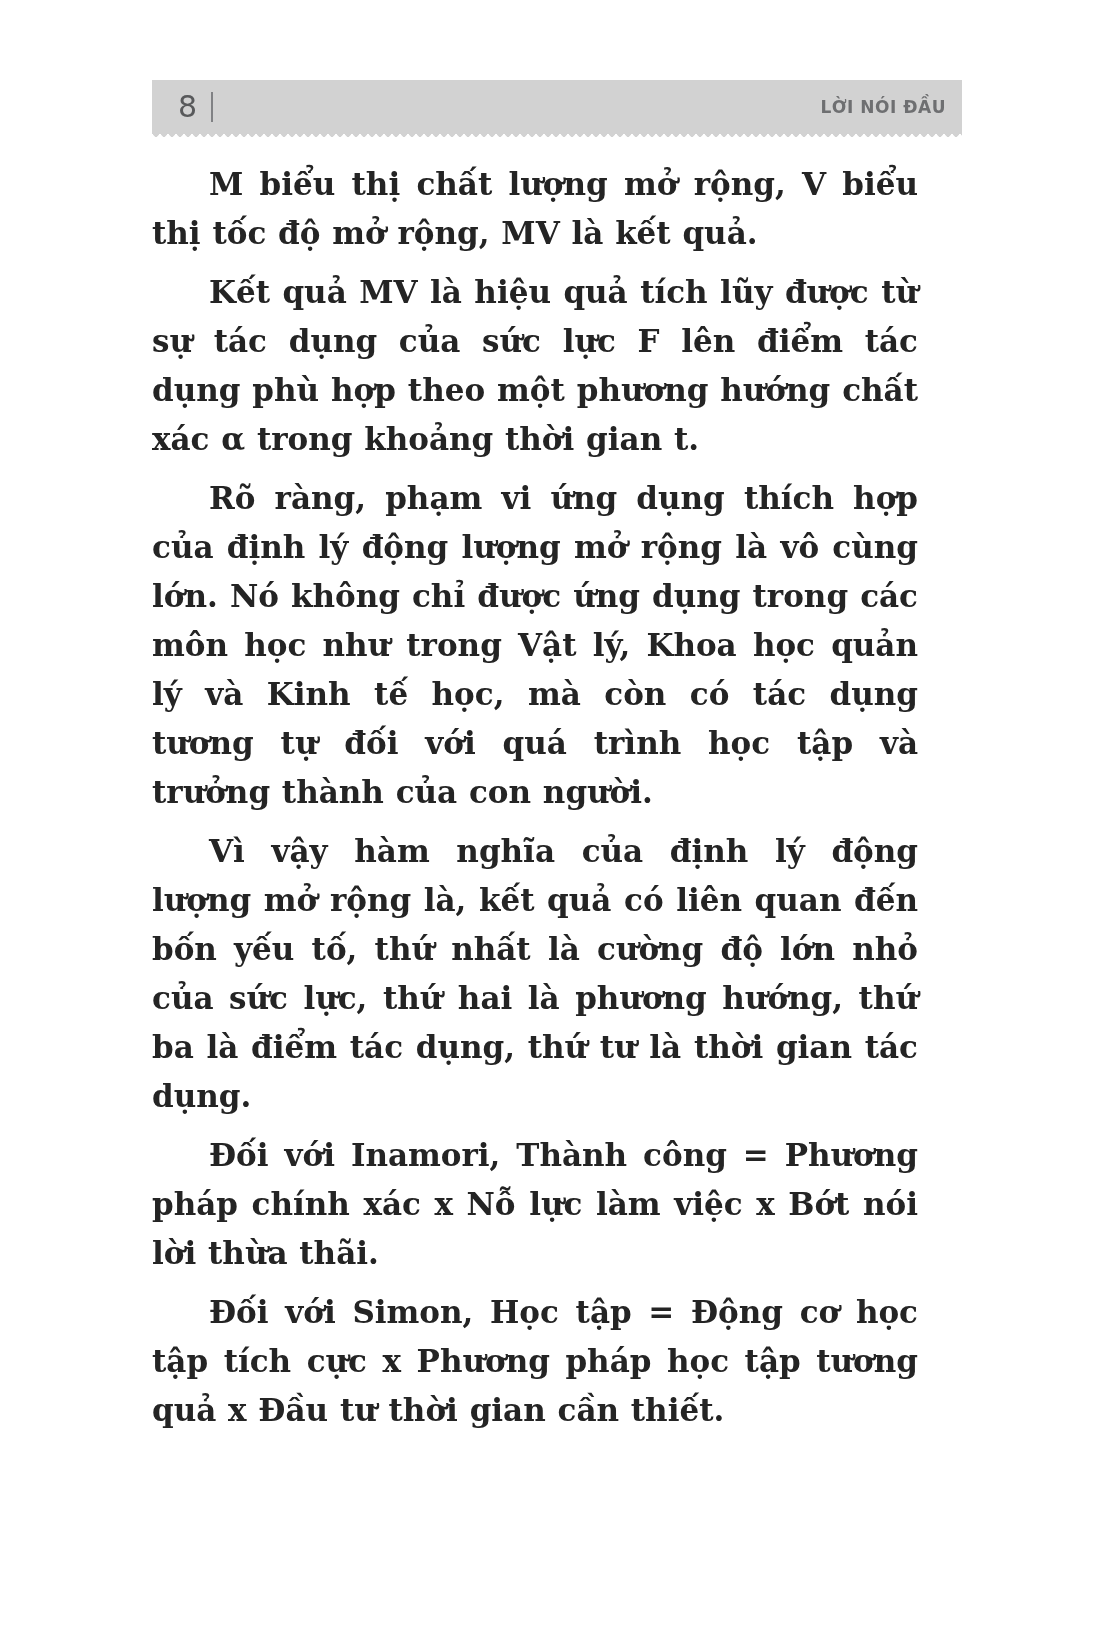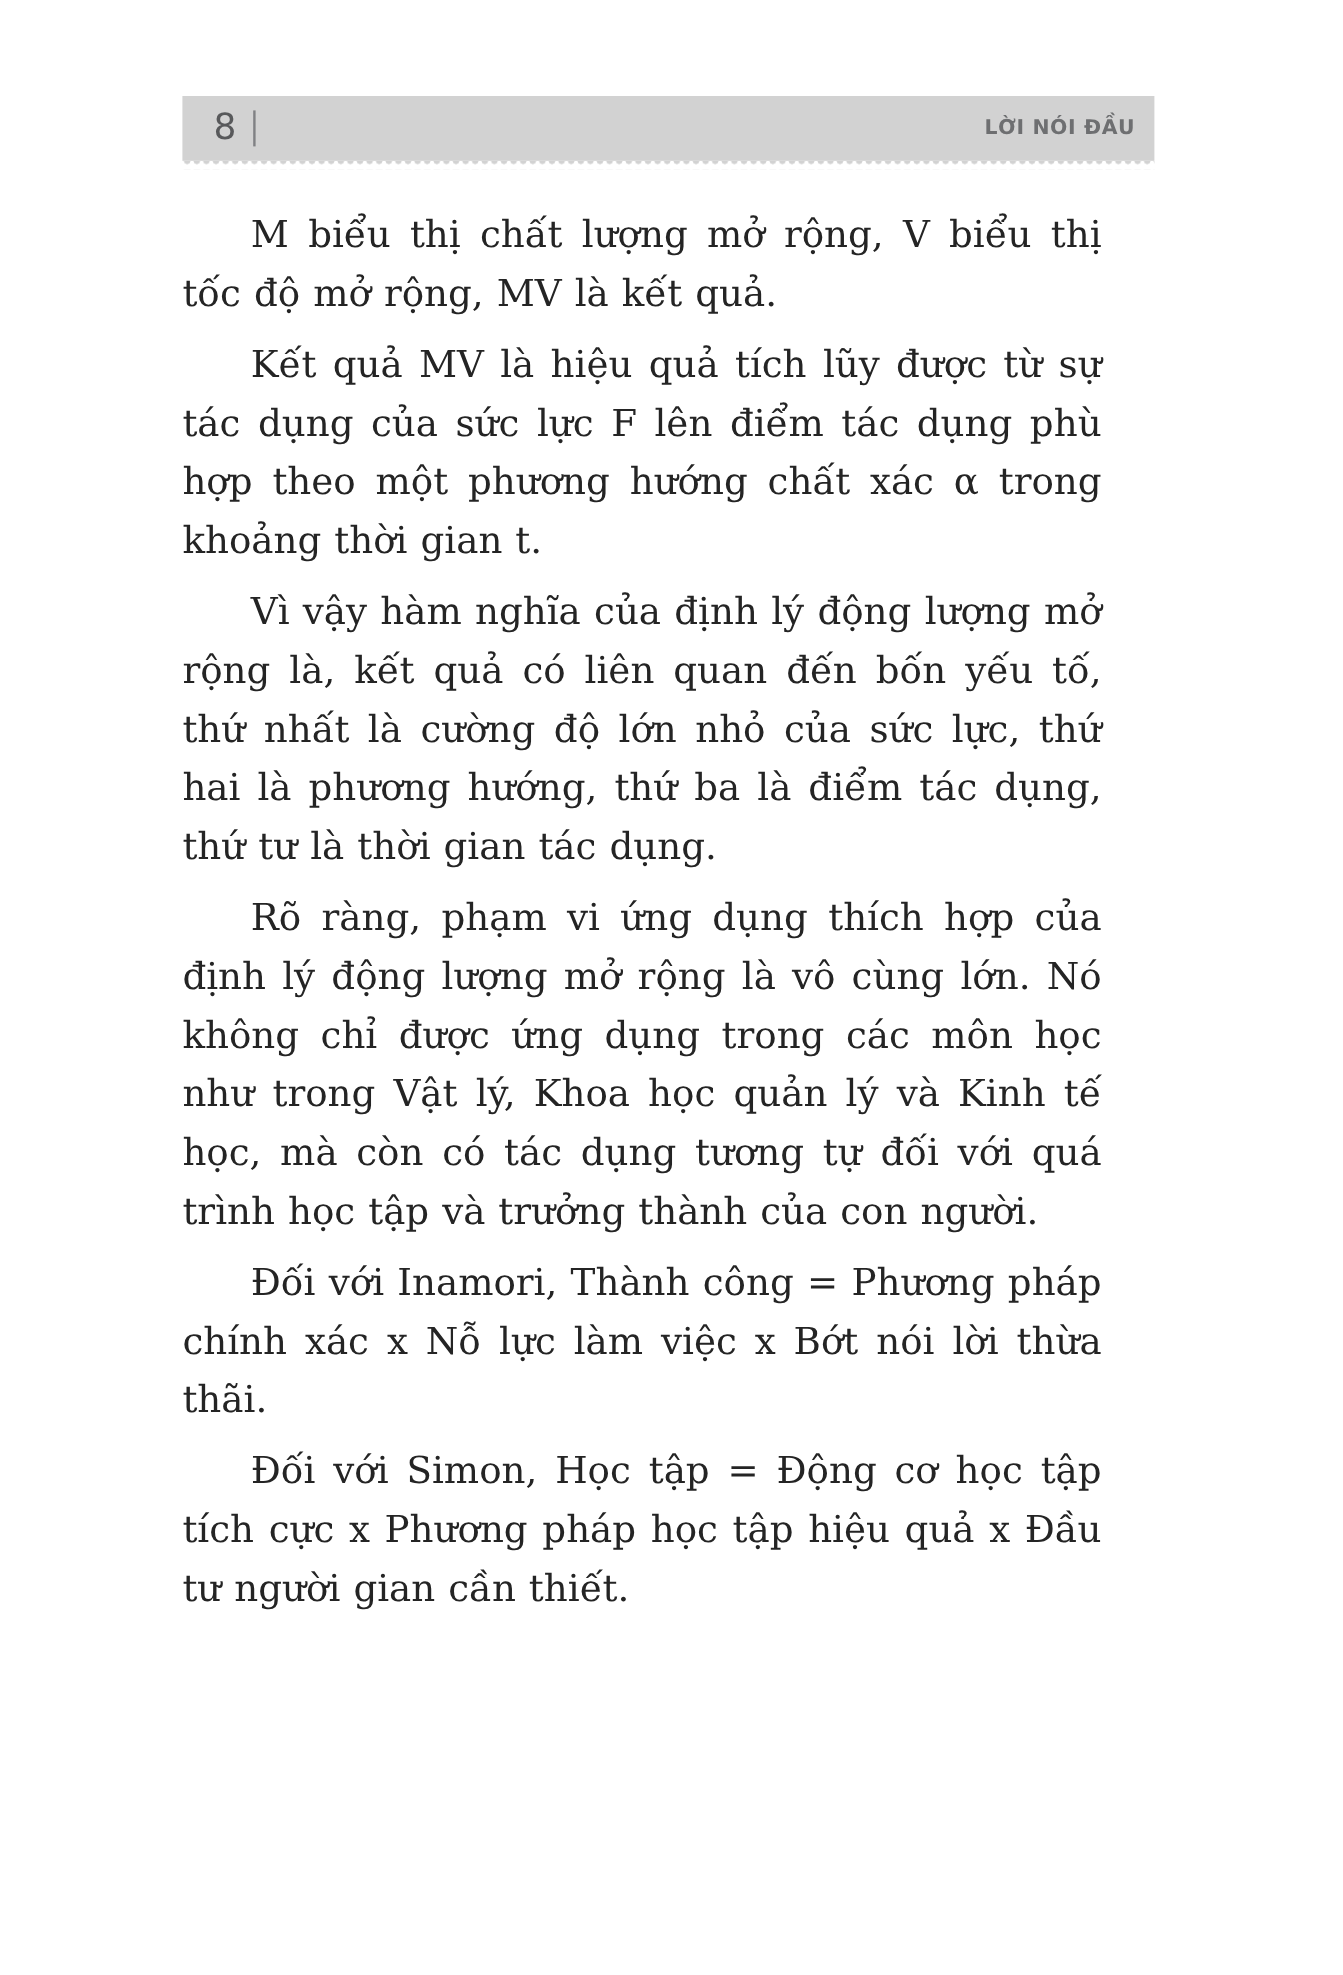--- a/index.html
+++ b/index.html
@@ -65,22 +65,23 @@
     font-size: 17px;
     font-weight: 700;
     letter-spacing: 0.5px;
     color: var(--header-text);
     margin-left: 33px;
   }
   
   .content {
     position: absolute;
     left: 152px;
-    top: 172px;
+    top: 160px;
     width: 766px;
+    font-weight: bold;
   }
   .content p {
     font-size: 31px;
     line-height: 49px;
     color: var(--body-text);
     text-align: justify;
     text-indent: 57px;
     margin: 0 0 10px 0;
     word-spacing: 1px;
   }
@@ -94,19 +95,19 @@
     <div class="band-left">
       <span class="page-number">8</span>
       <span class="page-number-divider"></span>
     </div>
     <span class="running-header">LỜI NÓI ĐẦU</span>
   </header>
 
   <main class="content">
     <p>M biểu thị chất lượng mở rộng, V biểu thị tốc độ mở rộng, MV là kết quả.</p>
     <p>Kết quả MV là hiệu quả tích lũy được từ sự tác dụng của sức lực F lên điểm tác dụng phù hợp theo một phương hướng chất xác α trong khoảng thời gian t.</p>
+    <p>Rõ ràng, phạm vi ứng dụng thích hợp của định lý động lượng mở rộng là vô cùng lớn. Nó không chỉ được ứng dụng trong các môn học như trong Vật lý, Khoa học quản lý và Kinh tế học, mà còn có tác dụng tương tự đối với quá trình học tập và trưởng thành của con người.</p>
     <p>Vì vậy hàm nghĩa của định lý động lượng mở rộng là, kết quả có liên quan đến bốn yếu tố, thứ nhất là cường độ lớn nhỏ của sức lực, thứ hai là phương hướng, thứ ba là điểm tác dụng, thứ tư là thời gian tác dụng.</p>
-    <p>Rõ ràng, phạm vi ứng dụng thích hợp của định lý động lượng mở rộng là vô cùng lớn. Nó không chỉ được ứng dụng trong các môn học như trong Vật lý, Khoa học quản lý và Kinh tế học, mà còn có tác dụng tương tự đối với quá trình học tập và trưởng thành của con người.</p>
     <p>Đối với Inamori, Thành công = Phương pháp chính xác x Nỗ lực làm việc x Bớt nói lời thừa thãi.</p>
-    <p>Đối với Simon, Học tập = Động cơ học tập tích cực x Phương pháp học tập hiệu quả x Đầu tư người gian cần thiết.</p>
+    <p>Đối với Simon, Học tập = Động cơ học tập tích cực x Phương pháp học tập tương quả x Đầu tư thời gian cần thiết.</p>
   </main>
 
 </div>
 
 </body></html>

